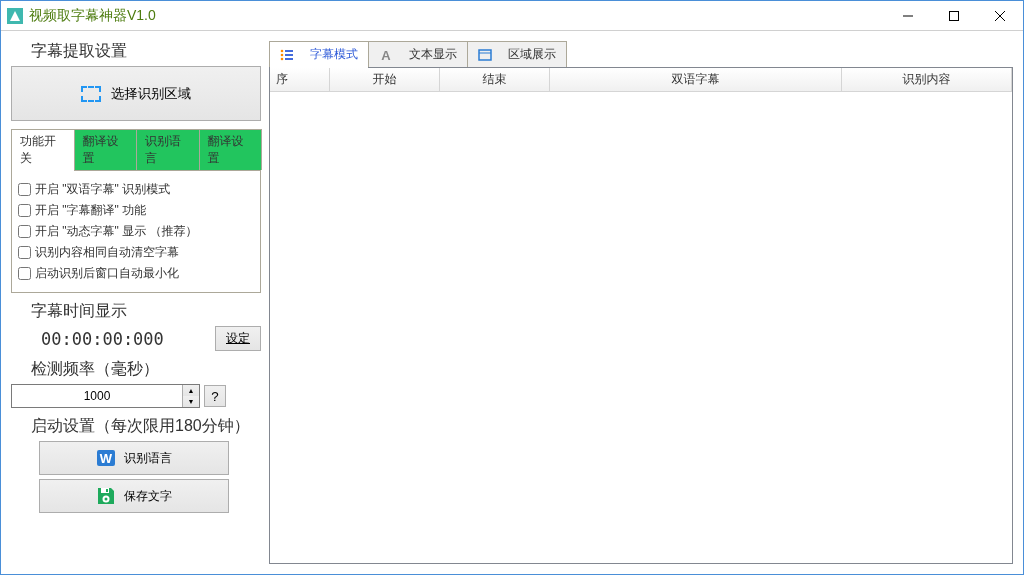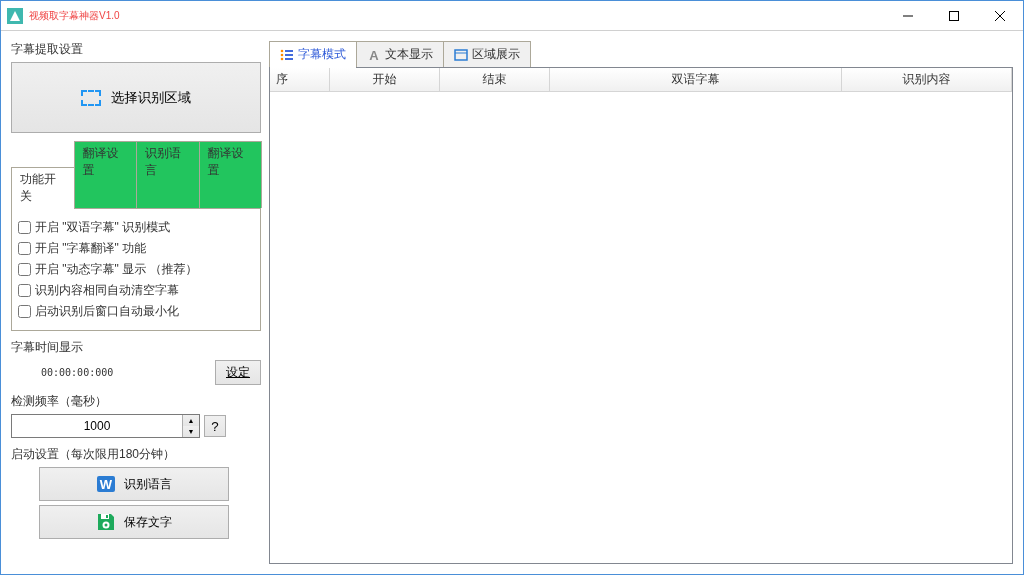--- a/index.html
+++ b/index.html
@@ -1,50 +1,50 @@
 <!DOCTYPE html>
 <html><head>
   <meta charset="utf-8">
   <style>
     * { box-sizing: border-box; margin: 0; padding: 0; }
     body { font-family: "Microsoft YaHei", "SimSun", sans-serif; font-size: 12px; background: #fff; color: #333; overflow: hidden; }
     .window { width: 1024px; height: 575px; border: 1px solid #4a8fd8; display: flex; flex-direction: column; }
     .titlebar { height: 30px; background: #fff; display: flex; align-items: center; padding-left: 6px; border-bottom: 1px solid #d0d0d0; }
     .titlebar-icon { width: 16px; height: 16px; background: #3fb8af; margin-right: 6px; display: flex; align-items: center; justify-content: center; }
     .titlebar-icon svg { width: 10px; height: 10px; }
-    .titlebar-title { flex: 1; font-size: 10px; color: #ef4444; }
+    .titlebar-title { flex: 1; font-size: 14px; color: #4d7c0f; }
     .window-controls { display: flex; height: 100%; }
     .win-btn { width: 46px; height: 100%; display: flex; align-items: center; justify-content: center; cursor: pointer; }
     .content { flex: 1; display: flex; padding: 10px; gap: 8px; overflow: hidden; }
     .left-panel { width: 250px; display: flex; flex-direction: column; gap: 8px; }
-    .section-label { font-size: 12px; color: #333; margin-bottom: 4px; }
-    .select-region-btn { width: 100%; height: 71px; border: 1px solid #adadad; background: linear-gradient(#f0f0f0, #e5e5e5); display: flex; align-items: center; justify-content: center; gap: 10px; cursor: pointer; }
+    .section-label { font-size: 16px; color: #333; margin-bottom: 4px; margin-left: 20px; }
+    .select-region-btn { width: 100%; height: 55px; border: 1px solid #adadad; background: linear-gradient(#f0f0f0, #e5e5e5); display: flex; align-items: center; justify-content: center; gap: 10px; cursor: pointer; }
     .dashed-box { width: 20px; height: 16px; border: 2px dashed #2196f3; }
     .sub-tabs { display: flex; border-bottom: 1px solid #aca899; }
     .sub-tab { padding: 3px 8px; border: 1px solid #aca899; border-bottom: none; background: #22c55e; cursor: pointer; font-size: 12px; margin-right: -1px; position: relative; }
-    .sub-tab.active { background: #fff; z-index: 1; margin-top: 26px; }
+    .sub-tab.active { background: #fff; z-index: 1; }
     .sub-tab.active::after { content: ""; position: absolute; bottom: -1px; left: 0; right: 0; height: 1px; background: #fff; }
     .sub-tab-content { border: 1px solid #aca899; border-top: none; padding: 8px 6px; background: #fff; }
     .checkbox-row { display: flex; align-items: center; gap: 4px; padding: 2px 0; font-size: 12px; }
     .checkbox-row input { width: 13px; height: 13px; }
     .time-display-section { }
     .time-row { display: flex; align-items: center; gap: 8px; margin-top: 4px; padding-left: 30px; }
-    .time-value { font-family: monospace; font-size: 10px; }
+    .time-value { font-family: monospace; font-size: 17px; }
     .small-btn { padding: 3px 10px; border: 1px solid #adadad; background: linear-gradient(#f0f0f0, #e5e5e5); cursor: pointer; font-size: 12px; }
     .freq-row { display: flex; align-items: center; gap: 4px; margin-top: 4px; }
     .spinner-wrap { display: flex; border: 1px solid #7a7a7a; background: #fff; }
     .spinner-input { width: 170px; text-align: center; border: none; padding: 3px 4px; font-size: 12px; outline: none; }
     .spinner-btns { display: flex; flex-direction: column; border-left: 1px solid #adadad; }
     .spin-btn { width: 16px; height: 11px; background: linear-gradient(#f0f0f0, #e5e5e5); border: none; cursor: pointer; font-size: 7px; display: flex; align-items: center; justify-content: center; }
     .help-btn { width: 22px; height: 22px; border: 1px solid #adadad; background: linear-gradient(#f0f0f0, #e5e5e5); cursor: pointer; display: flex; align-items: center; justify-content: center; }
     .action-btn { width: 190px; height: 34px; border: 1px solid #adadad; background: linear-gradient(#f0f0f0, #e5e5e5); display: flex; align-items: center; justify-content: center; gap: 8px; cursor: pointer; margin: 4px 0 4px 28px; font-size: 12px; }
     .action-btn .icon { width: 20px; height: 20px; display: flex; align-items: center; justify-content: center; }
     .right-panel { flex: 1; display: flex; flex-direction: column; }
     .main-tabs { display: flex; }
-    .main-tab { padding: 4px 10px; border: 1px solid #aca899; border-bottom: none; background: #f0f0f0; cursor: pointer; font-size: 12px; margin-right: -1px; display: flex; align-items: center; gap: 4px; position: relative; }
+    .main-tab { padding: 4px 10px; border: 1px solid #aca899; border-bottom: none; background: #f0f0f0; cursor: pointer; font-size: 12px; margin-right: -1px; display: flex; align-items: center; gap: 16px; position: relative; }
     .main-tab.active { background: #fff; color: #2f5bd8; z-index: 1; }
     .main-tab.active::after { content: ""; position: absolute; bottom: -1px; left: 0; right: 0; height: 1px; background: #fff; }
     .main-tab-icon { width: 14px; height: 14px; display: flex; align-items: center; justify-content: center; }
     .table-wrap { flex: 1; border: 1px solid #828790; background: #fff; overflow: hidden; }
     .table-header { display: flex; background: linear-gradient(#fff, #f0f0f0); border-bottom: 1px solid #d5d5d5; height: 24px; }
     .th { padding: 4px 6px; border-right: 1px solid #d5d5d5; font-size: 12px; text-align: left; display: flex; align-items: center; }
     .th:nth-child(1) { width: 60px; }
     .th:nth-child(2) { width: 110px; justify-content: center; }
     .th:nth-child(3) { width: 110px; justify-content: center; }
     .th:nth-child(4) { flex: 1; justify-content: center; }

